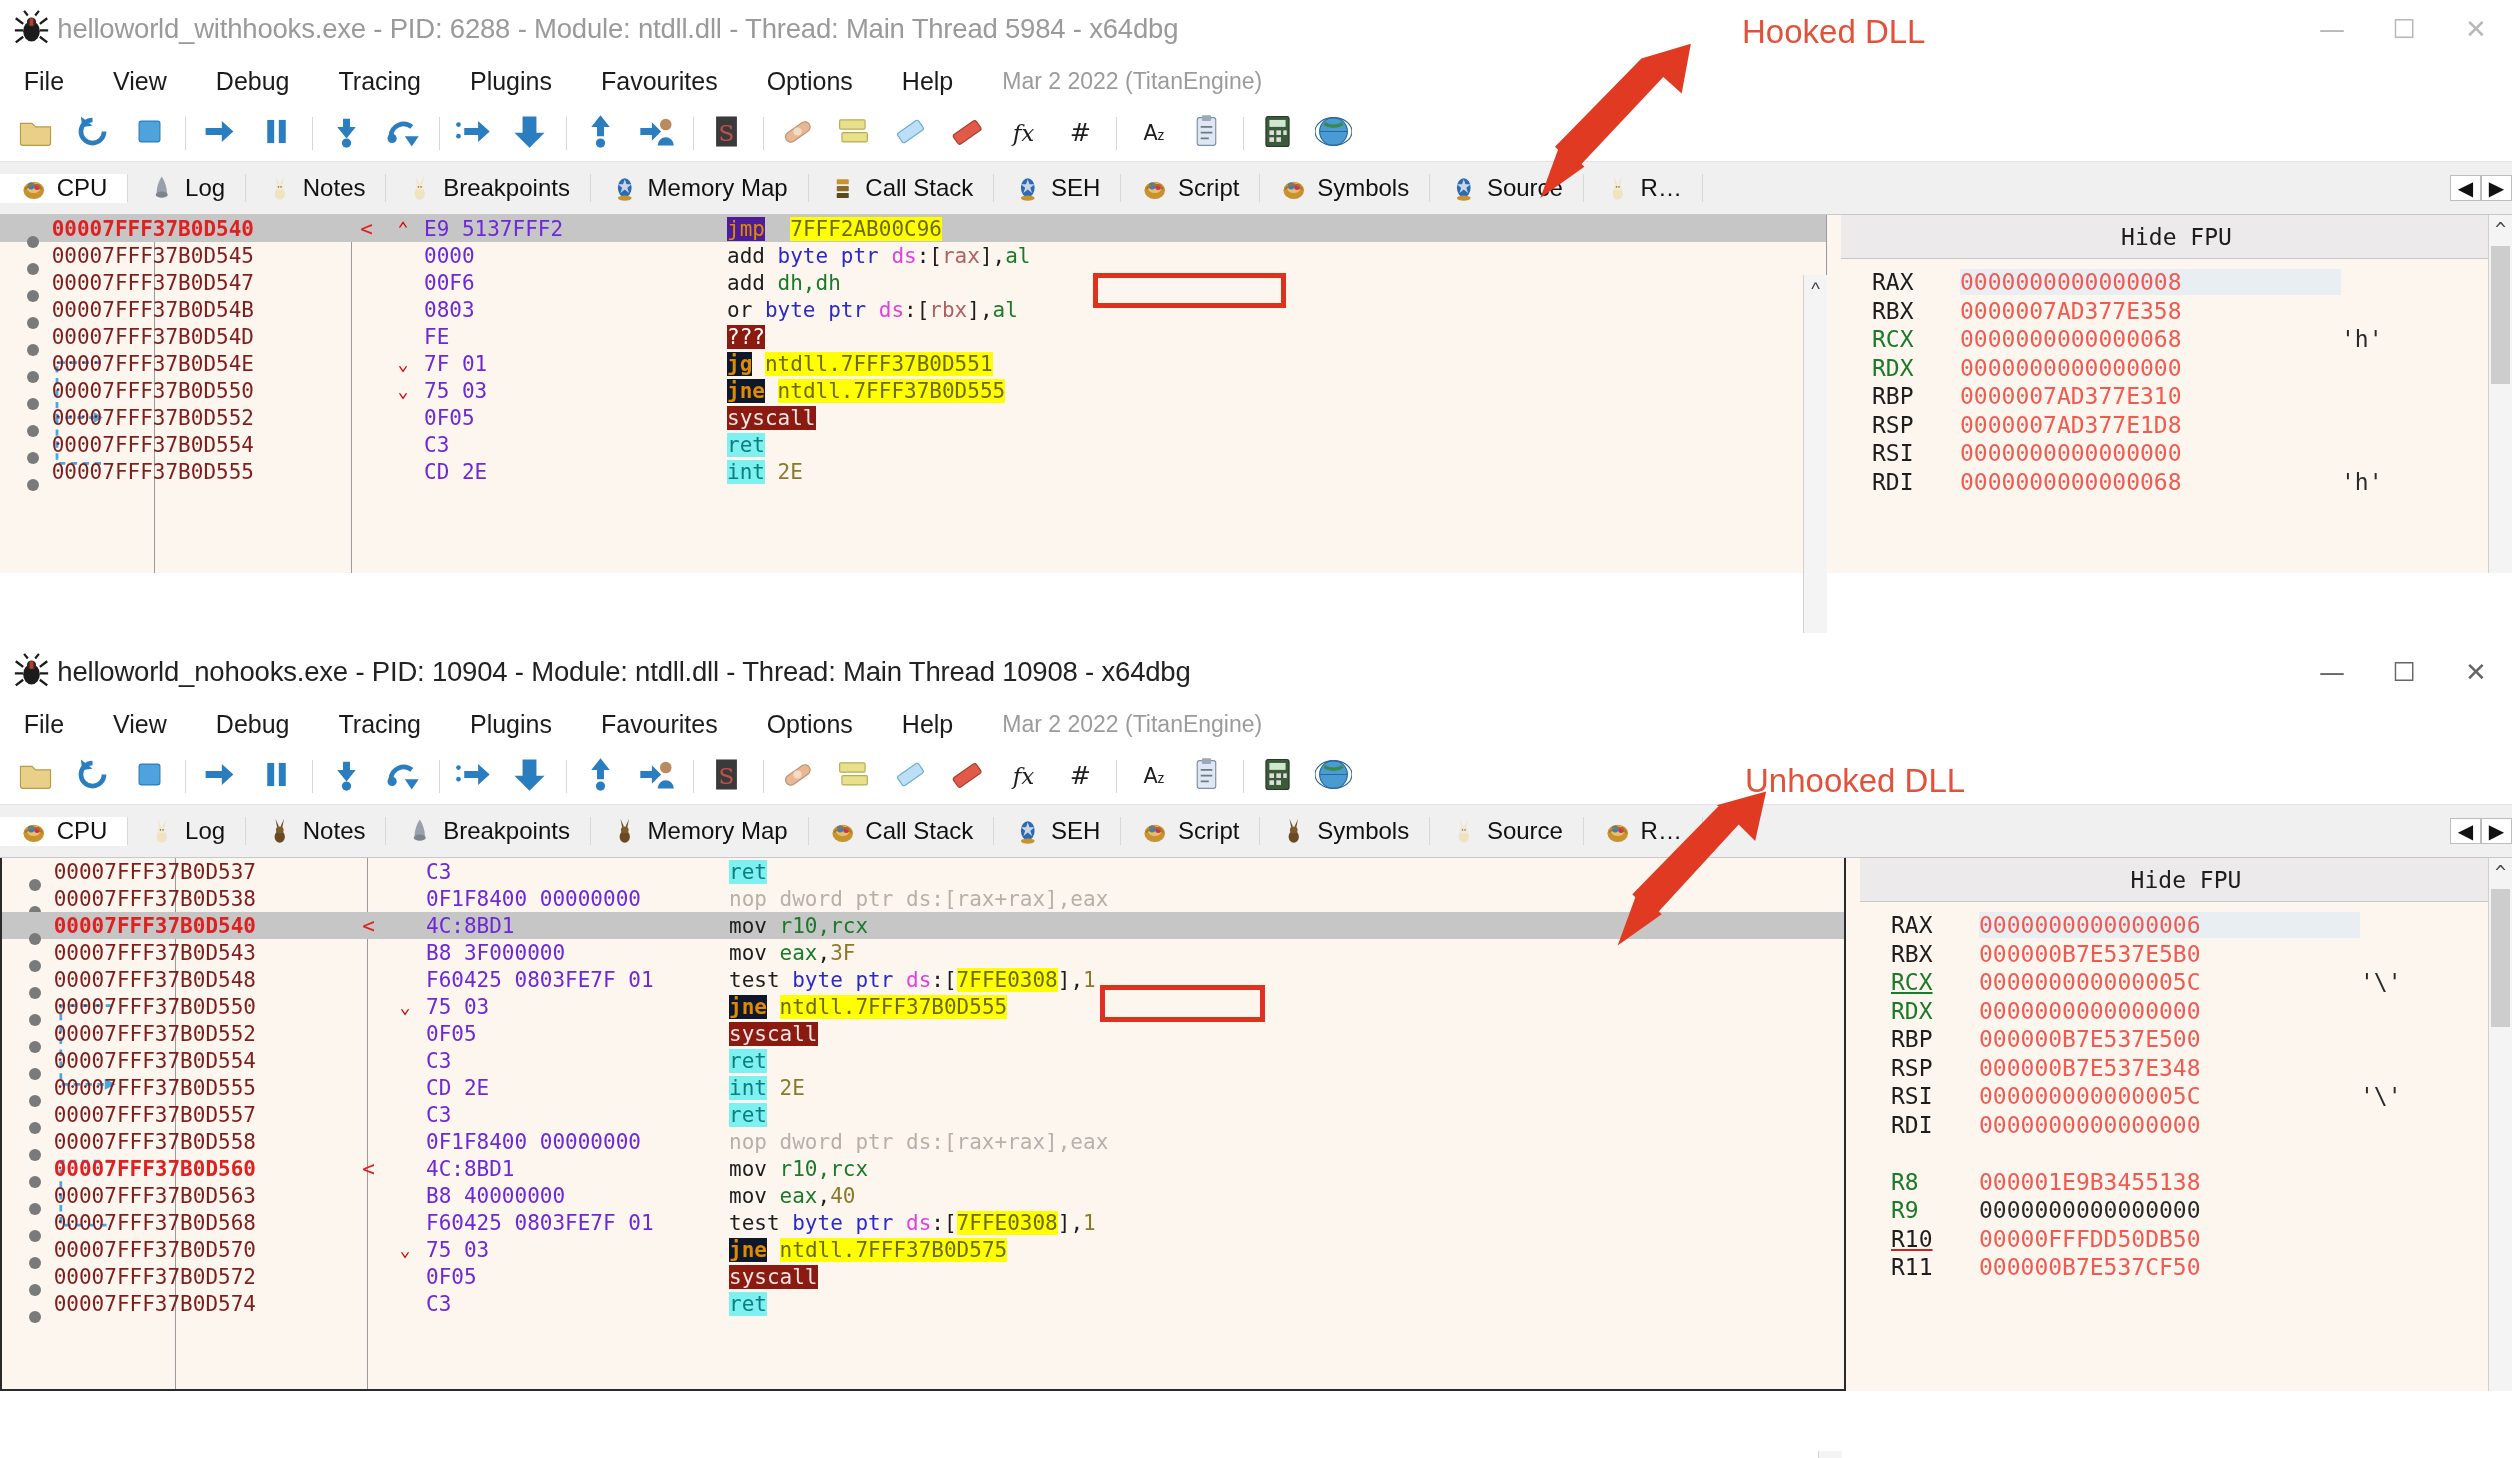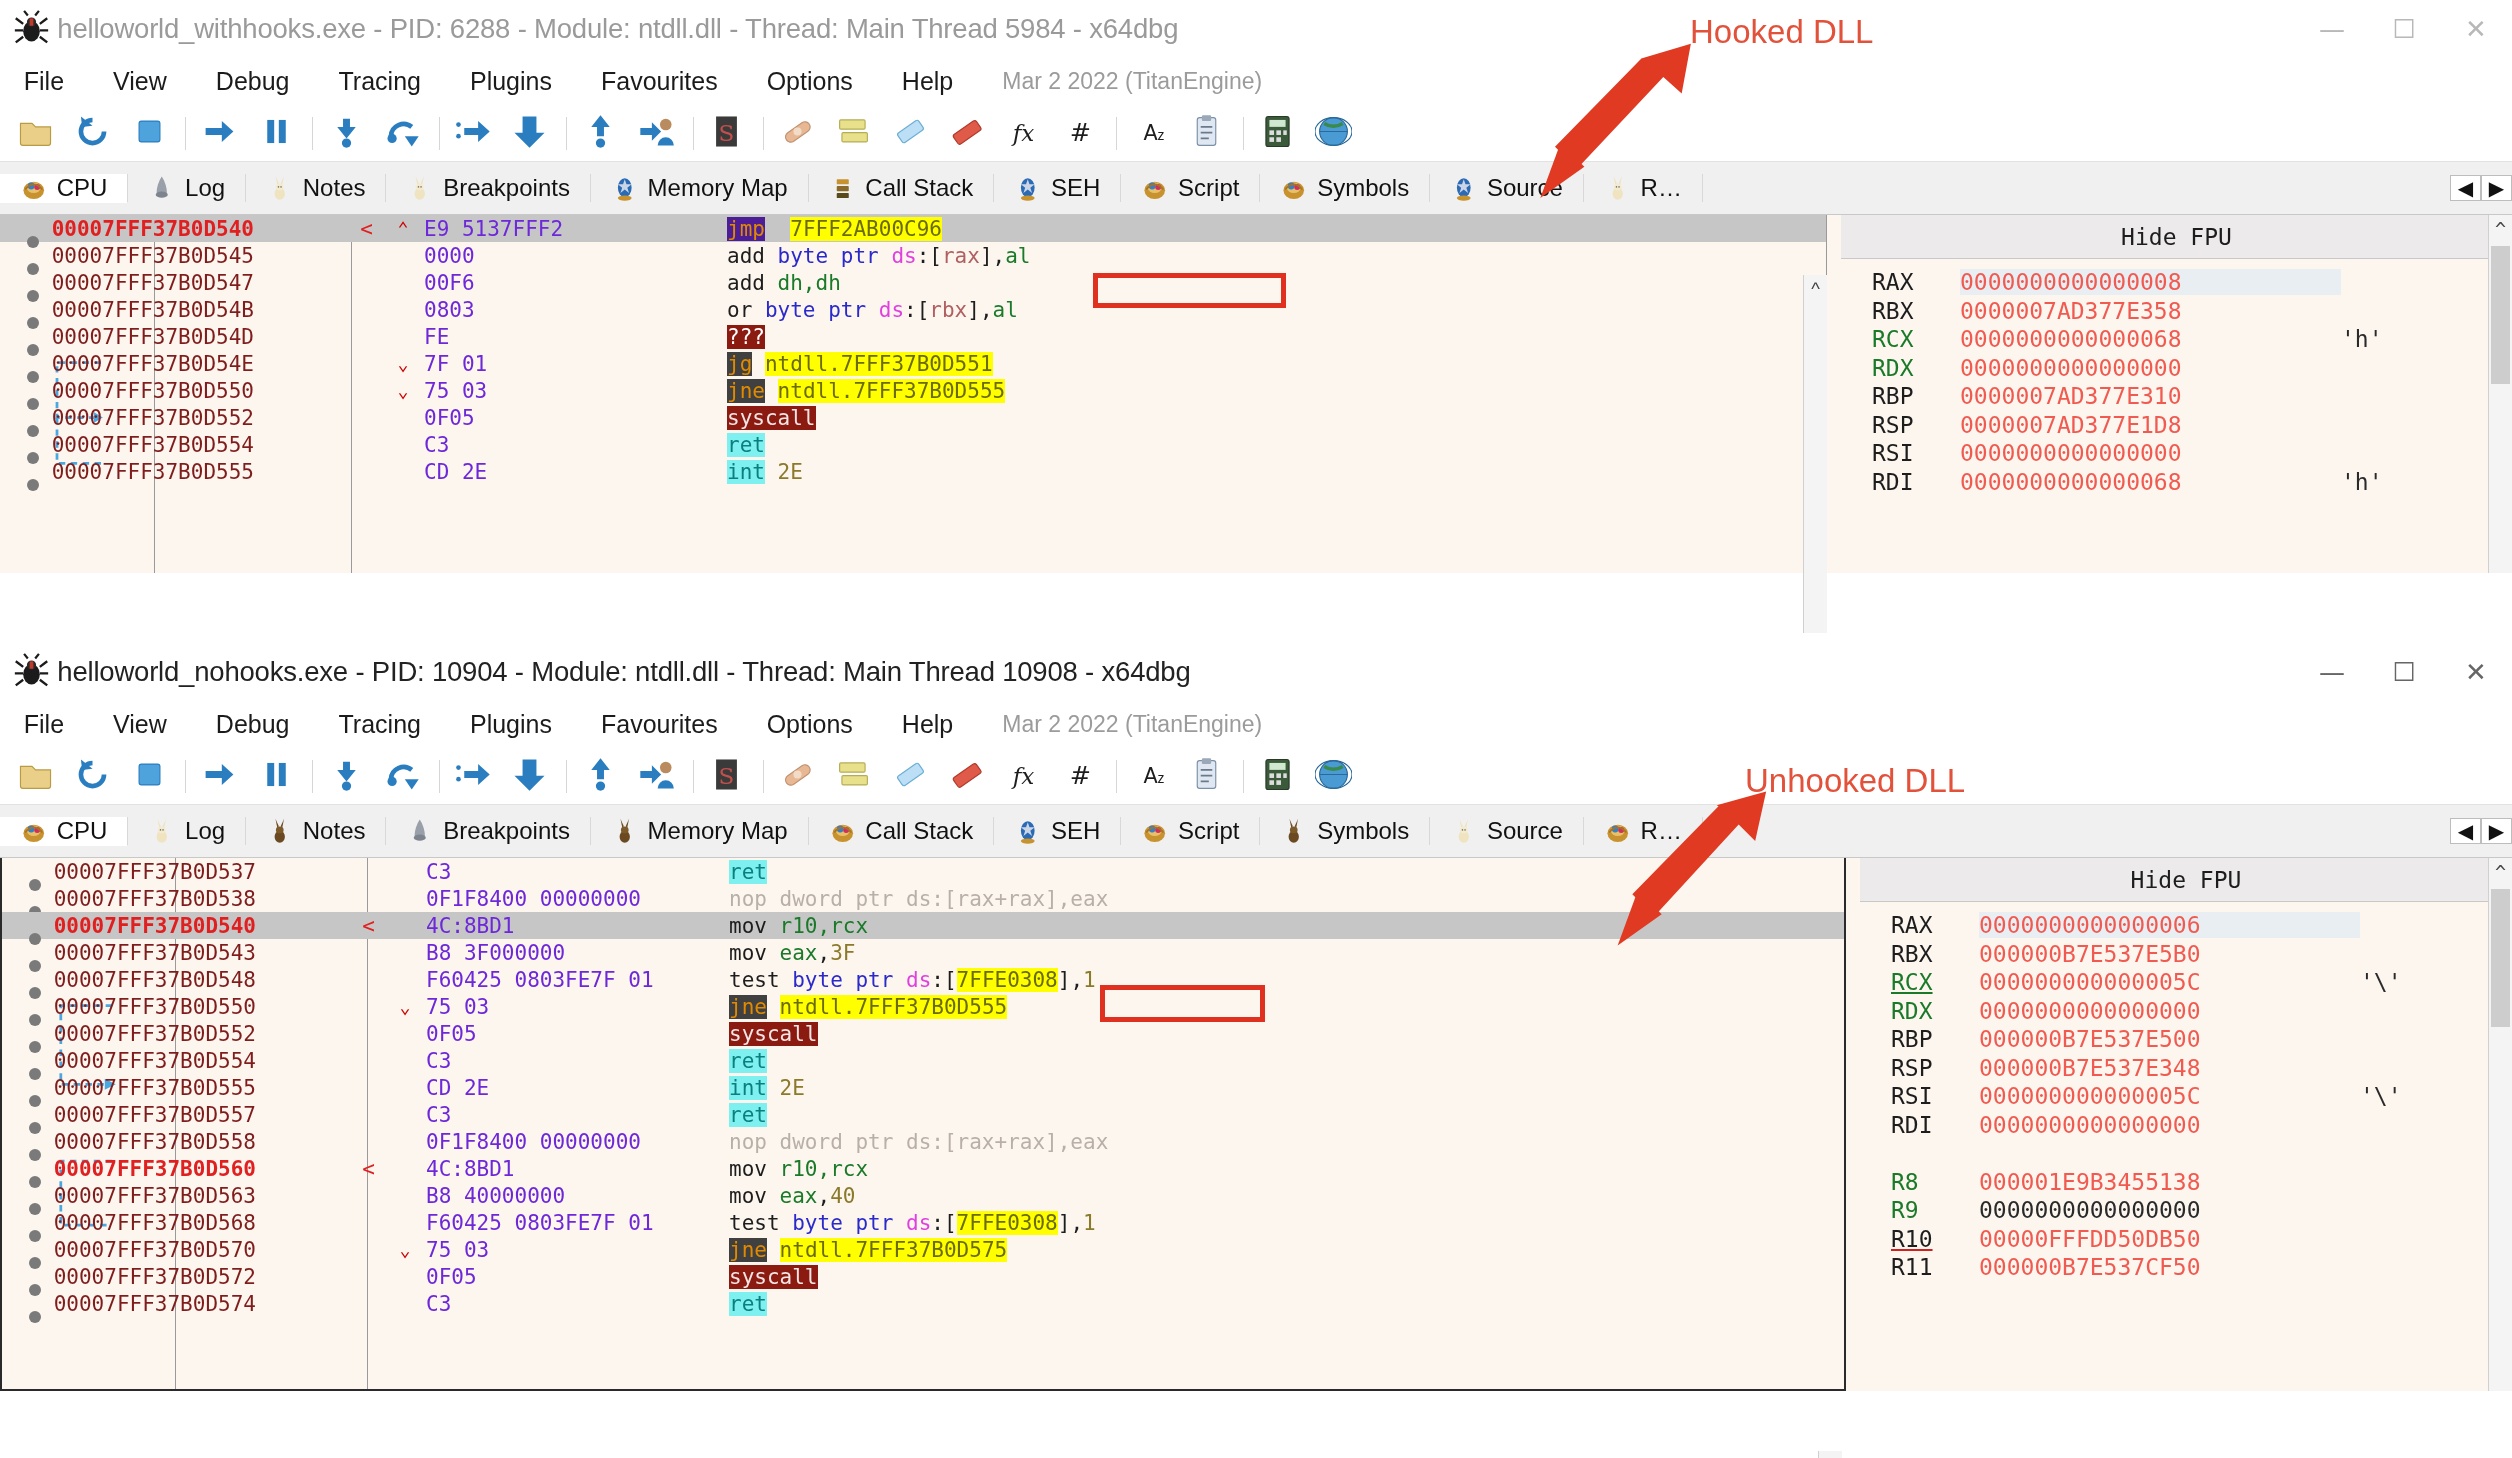--- a/index.html
+++ b/index.html
@@ -93,21 +93,21 @@
   .c-jmp  { width:42px; color:#c00; flex:0 0 auto; text-align:center; font-size:18.4px;}
   .c-bytes { width:303px; color:#6d28d9; flex:0 0 auto; }
   .c-ins { color:#1d1d1d; flex:1 1 auto; }
   .vline {
     position:absolute; top:0; bottom:0; width:0.9px; background:#9a9a9a;
   }
 
   
   .m-def  { color:#1d1d1d; }
   .m-jmp  { color:#e08a00; background:#4c1d95; }
-  .m-jcc  { color:#e08a00; background:#404040; }
+  .m-jcc  { color:#e08a00; background:#0f172a;font-weight:bold; }
   .m-sys  { color:#f5e6e6; background:#8b1a10; }
   .m-ret  { color:#0a7f7f; background:#7ff0f0; }
   .m-int  { color:#0a7f7f; background:#7ff0f0; }
   .m-unk  { color:#ffffff; background:#8b1a10; }
   .op-addr-y { background:#ffff00; color:#6b6b00; }
   .op-reg { color:#1a7a2a; }
   .op-ptr { color:#2a2acc; }
   .op-seg { color:#e040e0; }
   .op-bracket { color:#1d1d1d; }
   .op-num { color:#8a7a2a; }
@@ -737,21 +737,21 @@
       </div>
     </div>
   </div>
 
   <div class="vscroll" style="left:1818px;top:808px;height:533px;width:24px;">
     <div class="uparr">^</div>
 
   </div>
 </div>
 
-<div class="annot annot-label" style="left:1690px;top:13px;">Hooked DLL</div>
+<div class="annot annot-label" style="left:1742px;top:13px;">Hooked DLL</div>
 
 <svg class="arrow" style="left:1331px;top:51px;width:459px;height:184px;" viewBox="0 0 500 200" width="459" height="184">
   <g fill="#e03a22">
     <path d="M338 8 L392 -8 L382 46 L362 28 L268 128 L244 104 L340 6 Z"></path>
     <path d="M250 100 L276 126 L228 160 Z"></path>
   </g>
 </svg>
 
 <div class="annot annot-label" style="left:1745px;top:762px;">Unhooked DLL</div>
 

